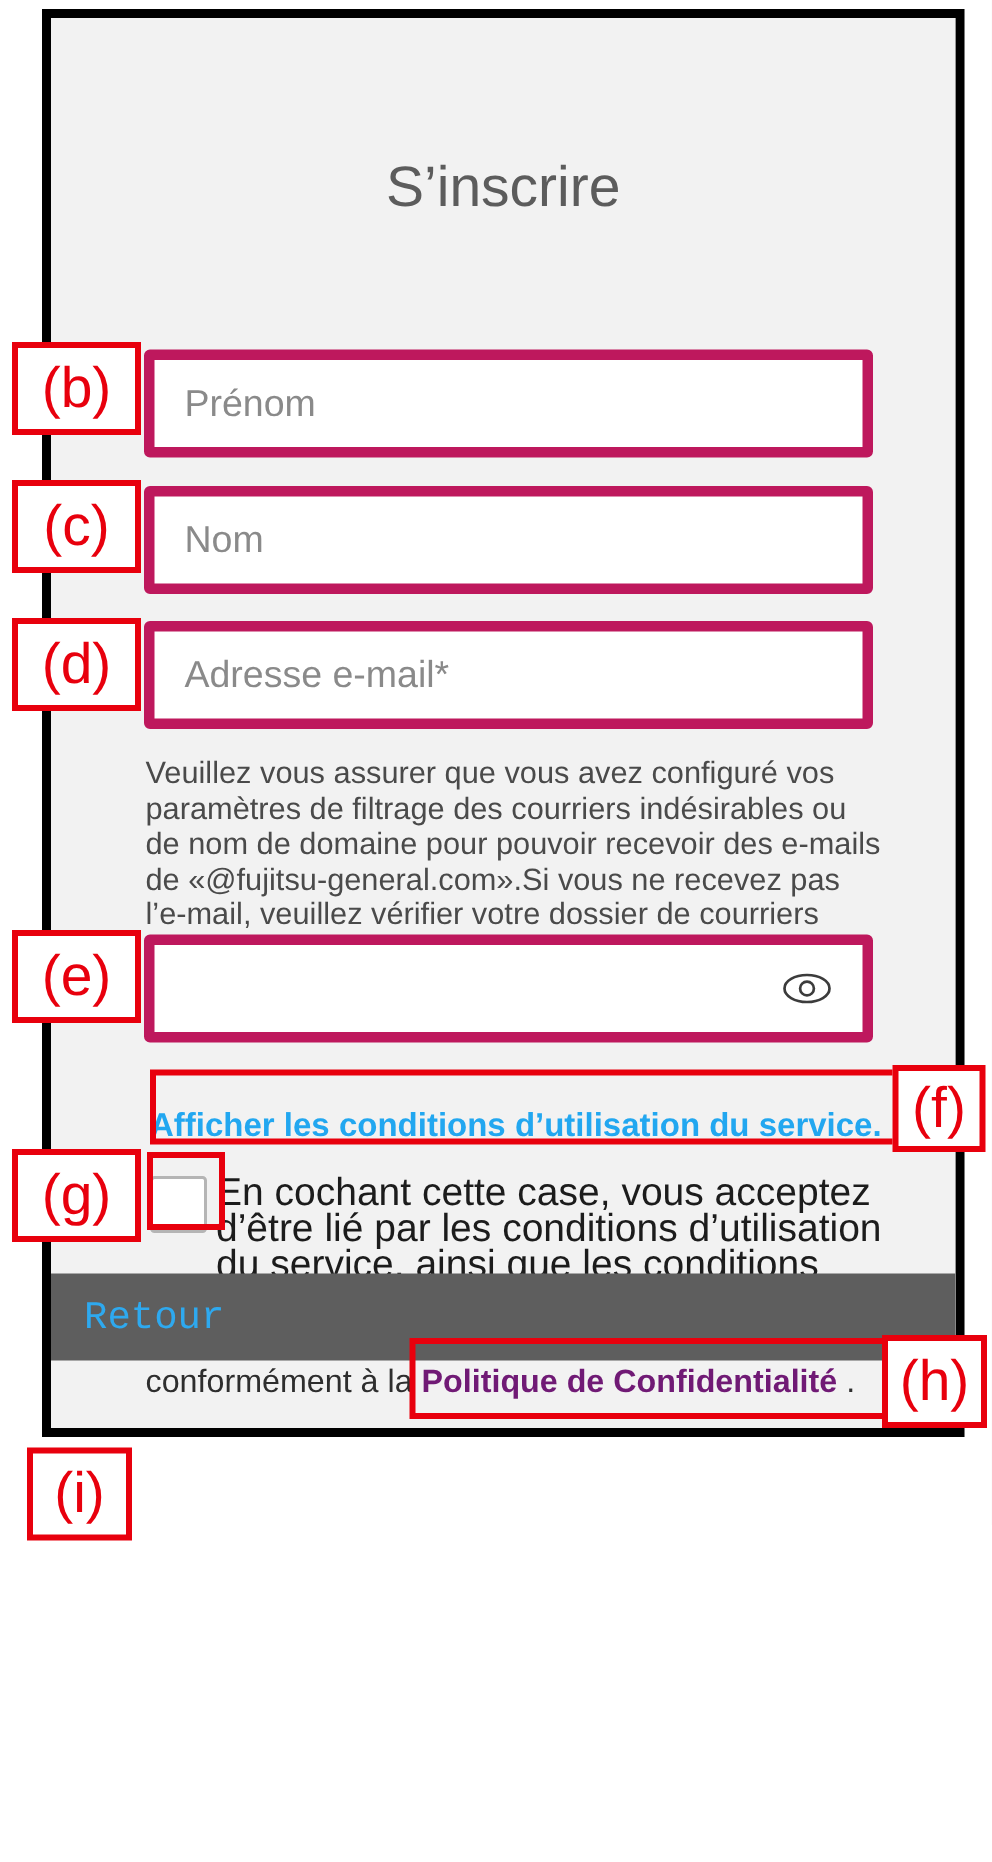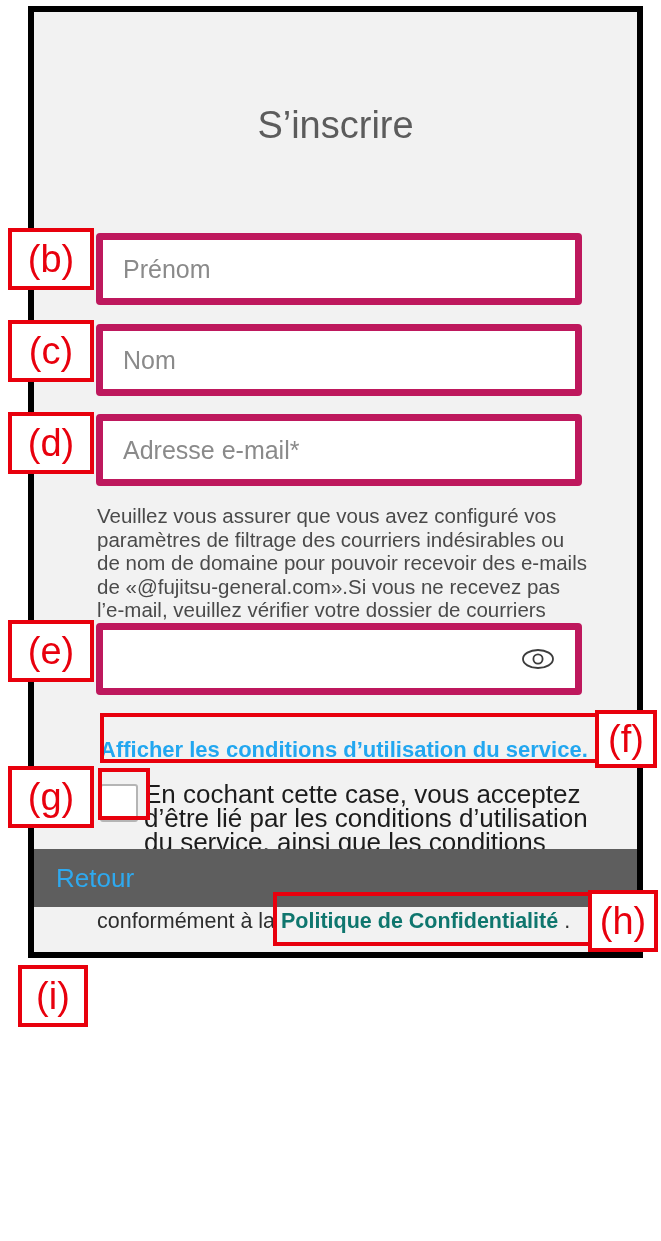--- a/index.html
+++ b/index.html
@@ -127,21 +127,21 @@
   #privacy-para {
     position: absolute;
     left: 63px;
     top: 869px;
     width: 500px;
     font-size: 21.5px;
     line-height: 27px;
     color: #2e2e2e;
   }
   #privacy-link {
-    color: #0f766e;
+    color: #701a75;
     font-weight: bold;
   }
 
   
   #submit-button {
     position: absolute;
     left: 62px;
     top: 955px;
     width: 486px;
     height: 78px;
@@ -157,20 +157,21 @@
   
   #bottom-bar {
     position: absolute;
     left: 0;
     right: 0;
     bottom: 45px;
     height: 58px;
     background: #5e5e5e;
     display: flex;
     align-items: center;
+    font-family: Liberation Mono, monospace;
   }
   #back-link {
     margin-left: 22px;
     font-size: 26px;
     color: #2ea9ef;
   }
 
   
   .callout-label {
     position: absolute;

